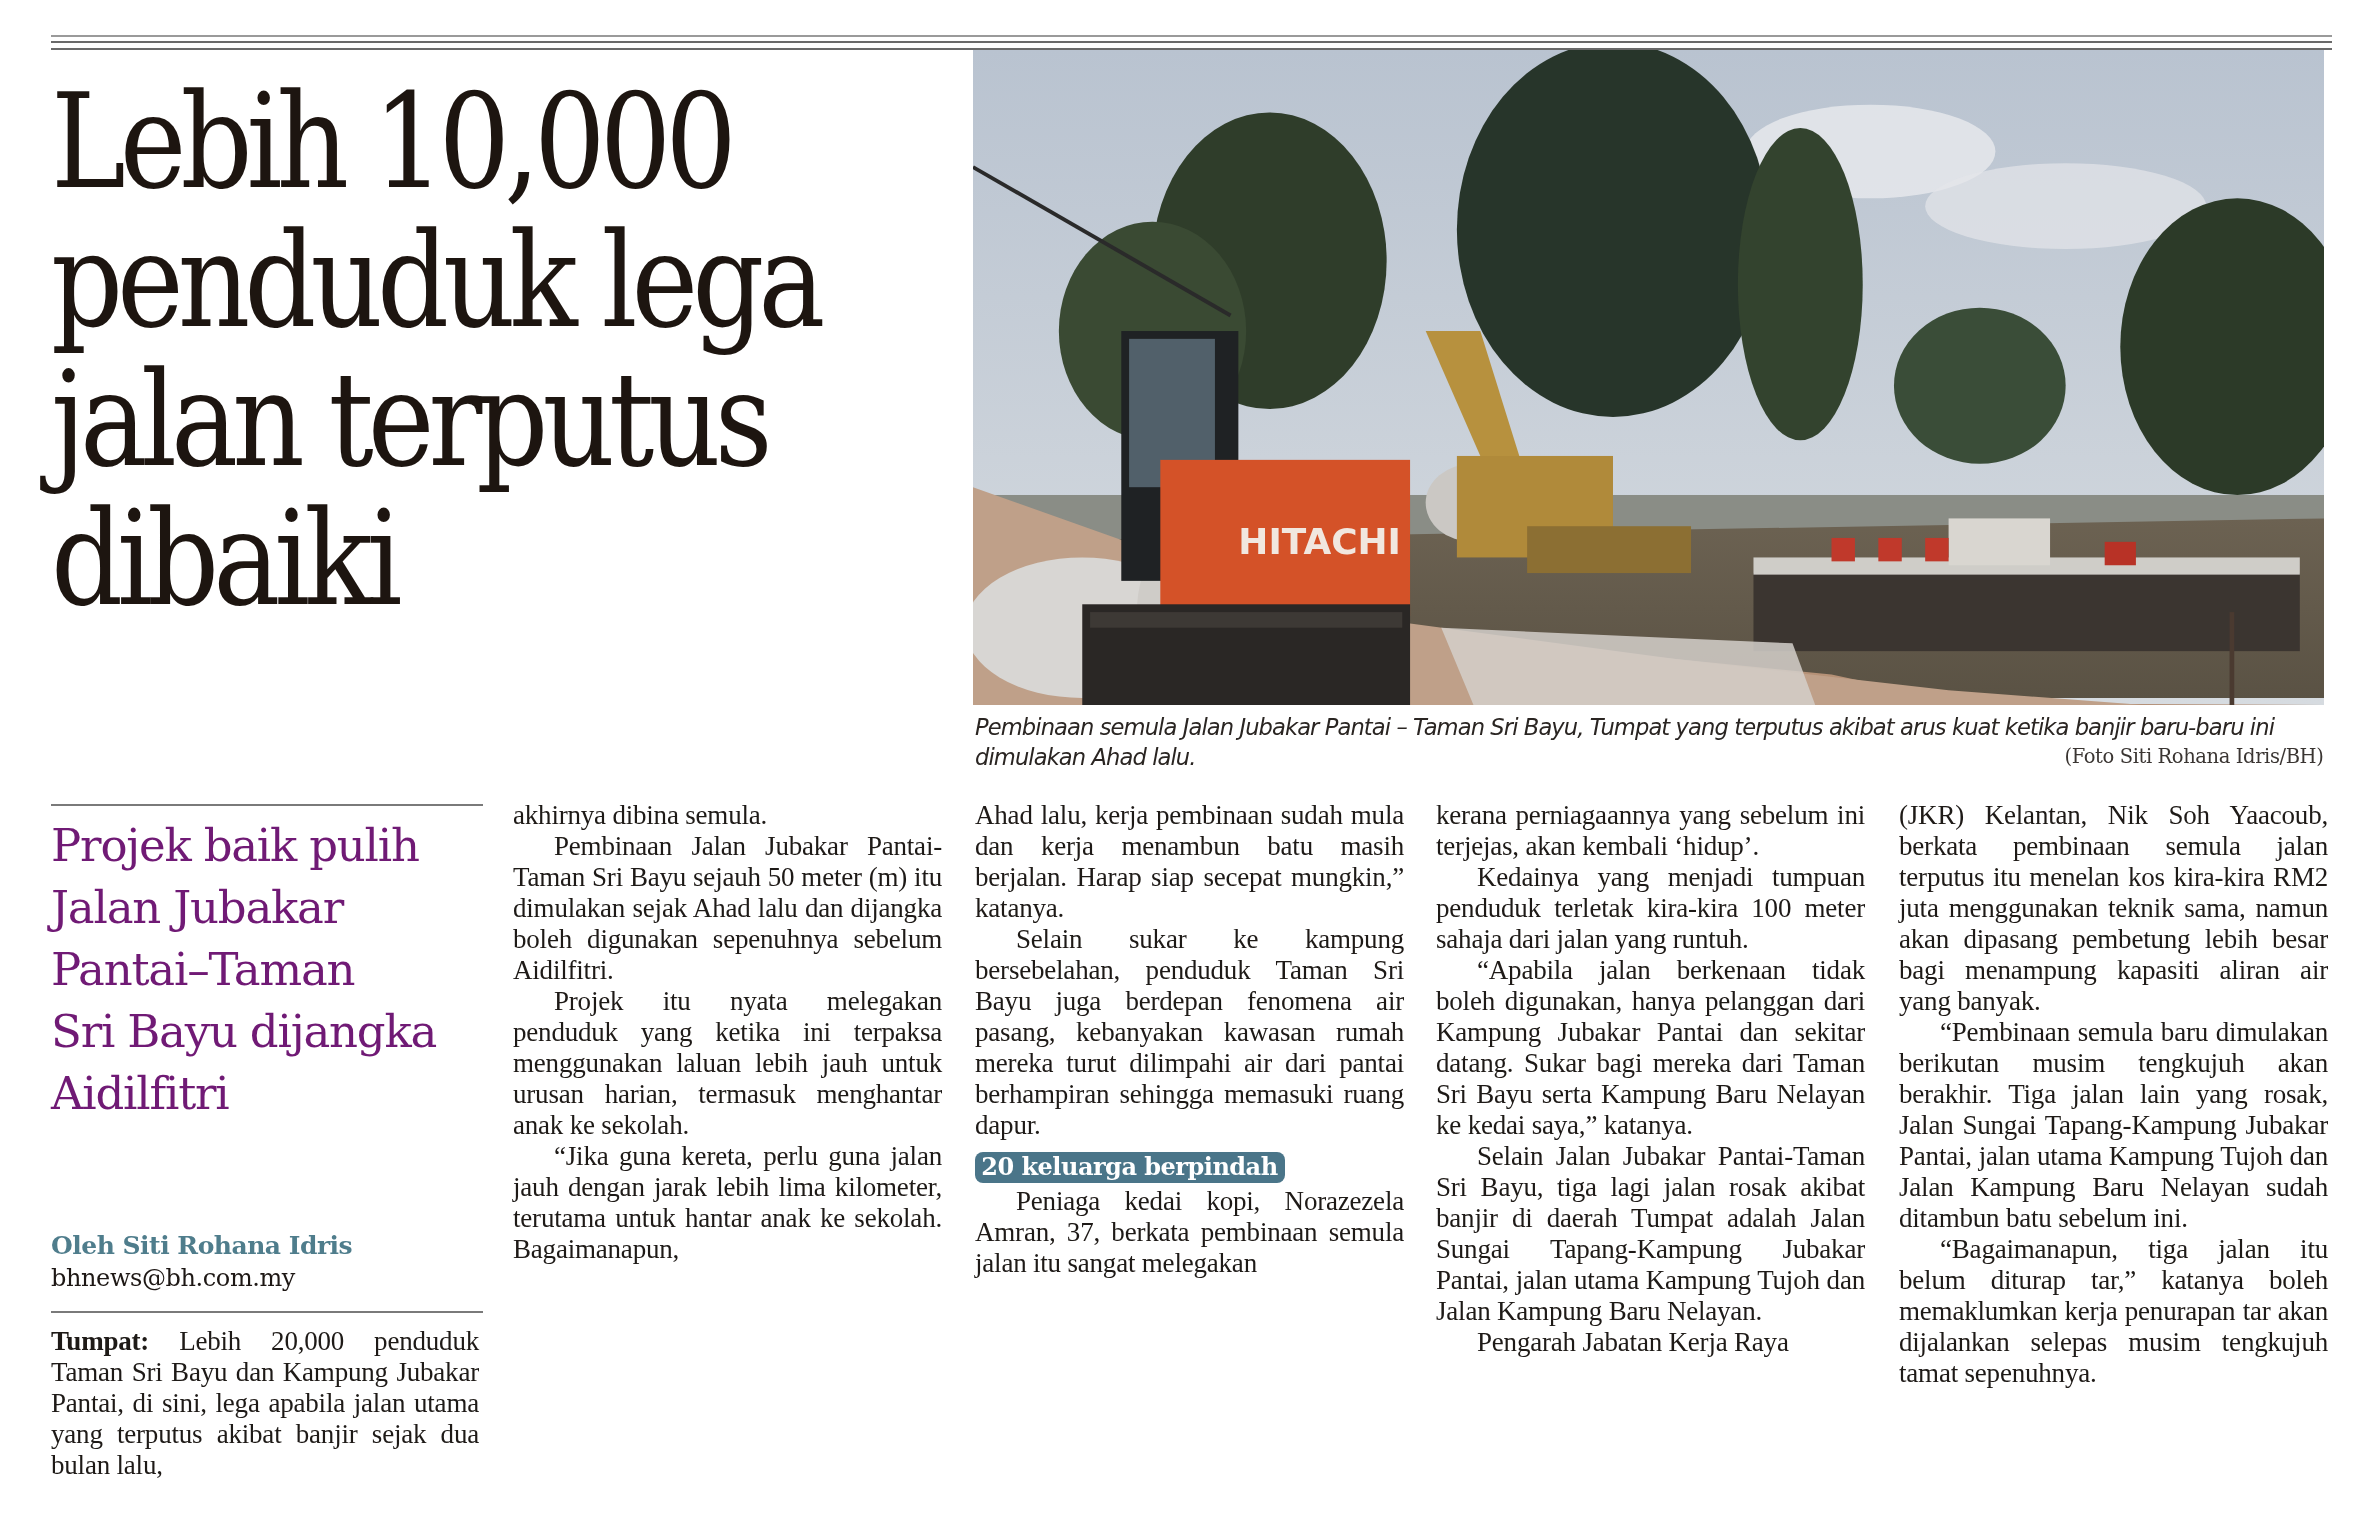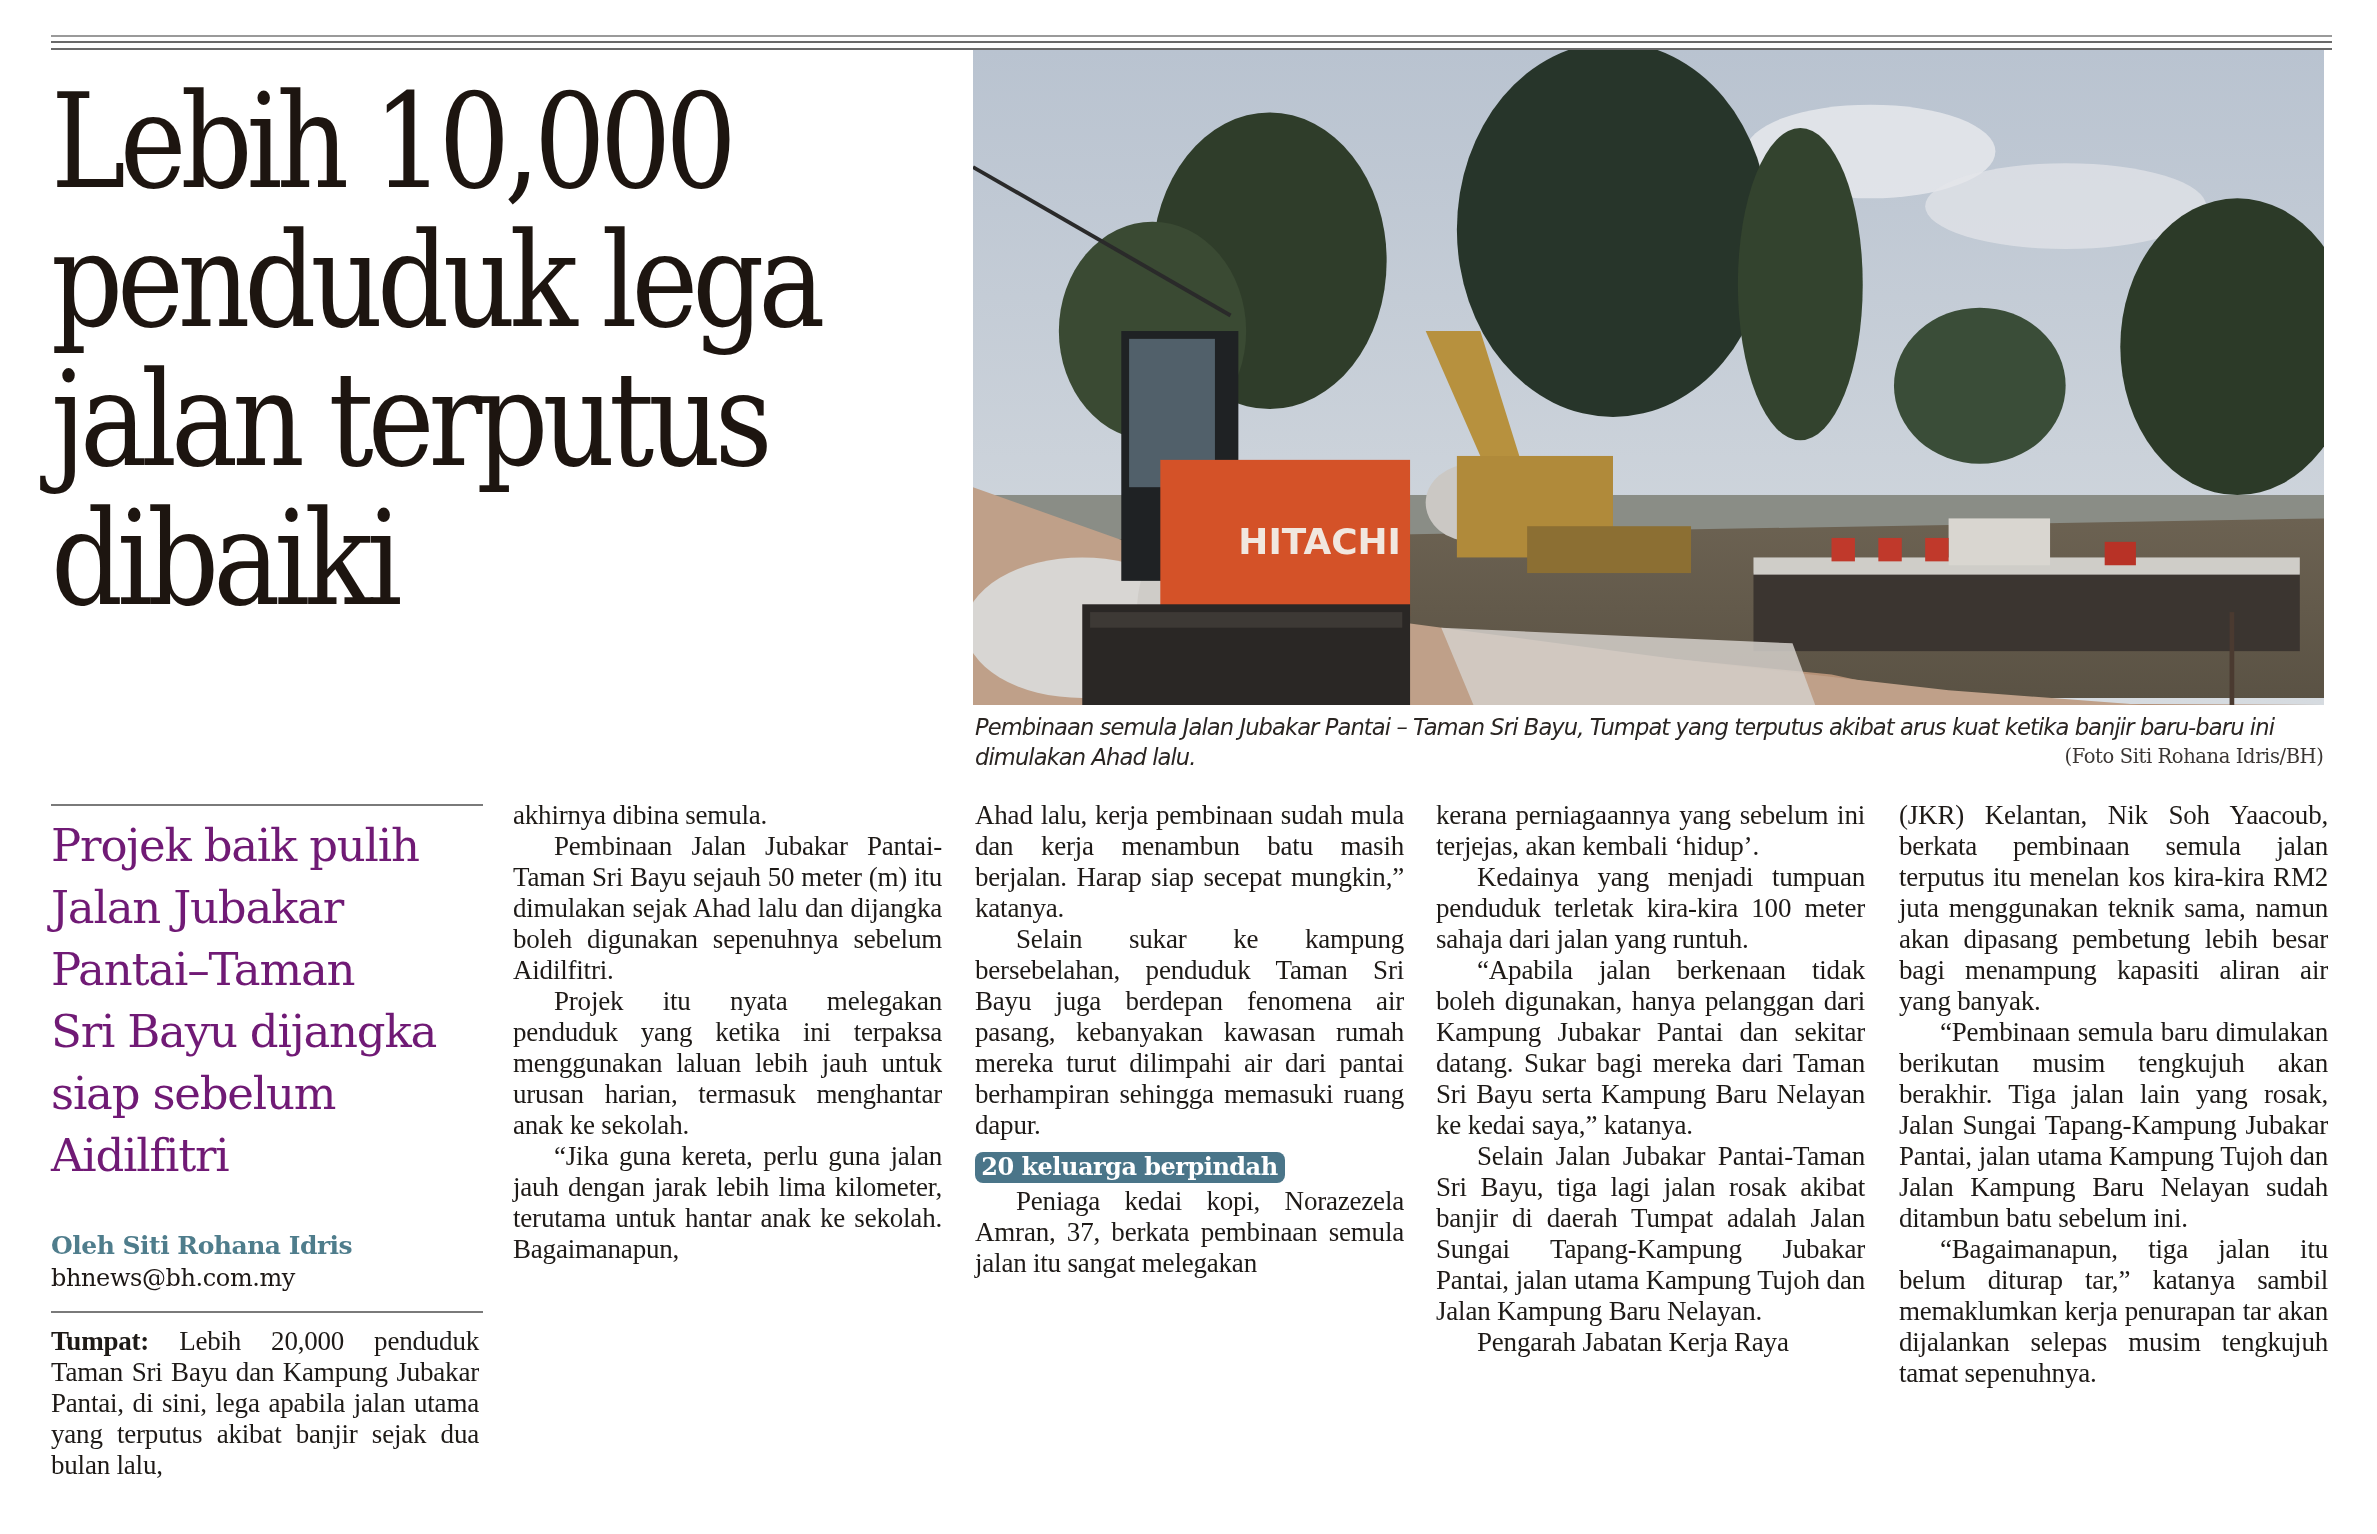--- a/index.html
+++ b/index.html
@@ -162,21 +162,20 @@
   <span>Pembinaan semula Jalan Jubakar Pantai – Taman Sri Bayu, Tumpat yang terputus akibat arus kuat ketika banjir baru-baru ini dimulakan Ahad lalu.</span>
   <span class="credit">(Foto Siti Rohana Idris/BH)</span>
 </div>
 
 <div class="side-rule" style="top:804px;"></div>
 <div class="deck">
   <span>Projek baik pulih</span>
   <span>Jalan Jubakar</span>
   <span>Pantai–Taman</span>
   <span>Sri Bayu dijangka</span>
-  <span>siap sebelum</span>
   <span>Aidilfitri</span>
 </div>
 
 <div class="byline">Oleh Siti Rohana Idris</div>
 <div class="email">bhnews@bh.com.my</div>
 <div class="side-rule" style="top:1311px;"></div>
 
 <div class="col col1">
   <p class="noindent"><span class="lead-place">Tumpat:</span> <span>Lebih 20,000 penduduk Taman Sri Bayu dan Kampung Jubakar Pantai, di sini, lega apabila jalan utama yang terputus akibat banjir sejak dua bulan lalu,</span></p>
 </div>
@@ -199,15 +198,15 @@
   <p class="noindent">kerana perniagaannya yang sebelum ini terjejas, akan kembali ‘hidup’.</p>
   <p>Kedainya yang menjadi tumpuan penduduk terletak kira-kira 100 meter sahaja dari jalan yang runtuh.</p>
   <p>“Apabila jalan berkenaan tidak boleh digunakan, hanya pelanggan dari Kampung Jubakar Pantai dan sekitar datang. Sukar bagi mereka dari Taman Sri Bayu serta Kampung Baru Nelayan ke kedai saya,” katanya.</p>
   <p>Selain Jalan Jubakar Pantai-Taman Sri Bayu, tiga lagi jalan rosak akibat banjir di daerah Tumpat adalah Jalan Sungai Tapang-Kampung Jubakar Pantai, jalan utama Kampung Tujoh dan Jalan Kampung Baru Nelayan.</p>
   <p>Pengarah Jabatan Kerja Raya</p>
 </div>
 
 <div class="col col5">
   <p class="noindent">(JKR) Kelantan, Nik Soh Yaacoub, berkata pembinaan semula jalan terputus itu menelan kos kira-kira RM2 juta menggunakan teknik sama, namun akan dipasang pembetung lebih besar bagi menampung kapasiti aliran air yang banyak.</p>
   <p>“Pembinaan semula baru dimulakan berikutan musim tengkujuh akan berakhir. Tiga jalan lain yang rosak, Jalan Sungai Tapang-Kampung Jubakar Pantai, jalan utama Kampung Tujoh dan Jalan Kampung Baru Nelayan sudah ditambun batu sebelum ini.</p>
-  <p>“Bagaimanapun, tiga jalan itu belum diturap tar,” katanya sambil memaklumkan kerja penurapan tar akan dijalankan selepas musim tengkujuh tamat sepenuhnya.</p>
+  <p>“Bagaimanapun, tiga jalan itu belum diturap tar,” katanya boleh memaklumkan kerja penurapan tar akan dijalankan selepas musim tengkujuh tamat sepenuhnya.</p>
 </div>
 
 
 </body></html>

